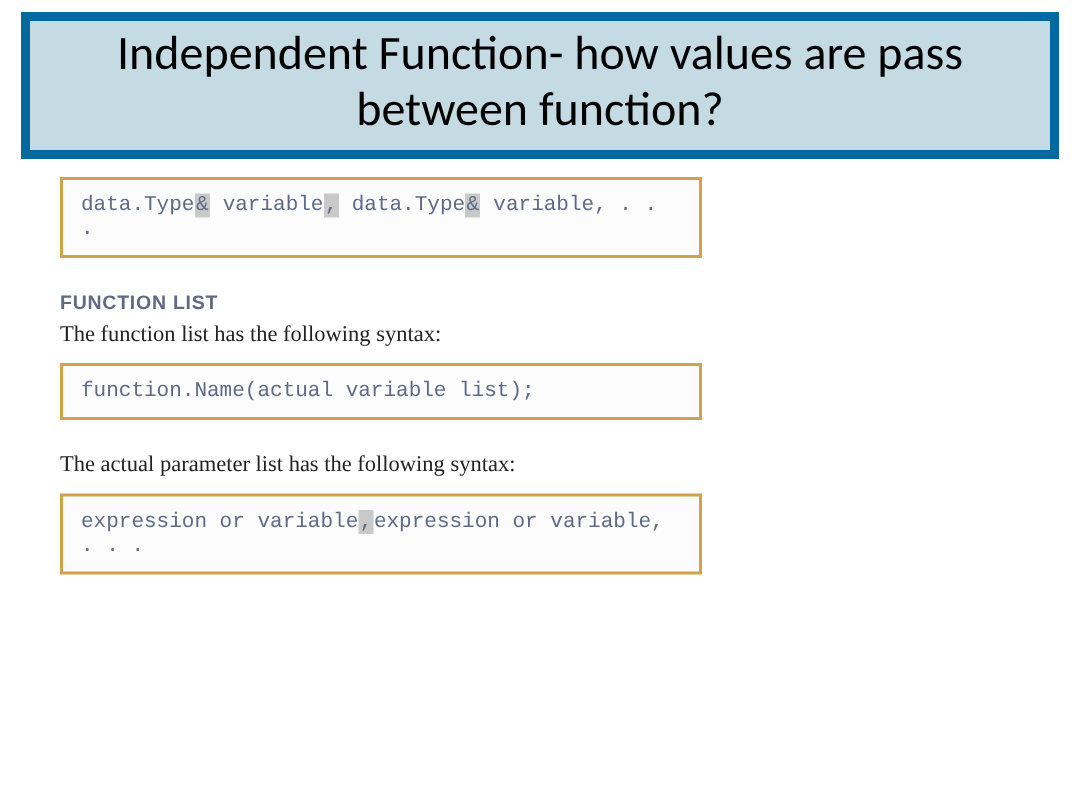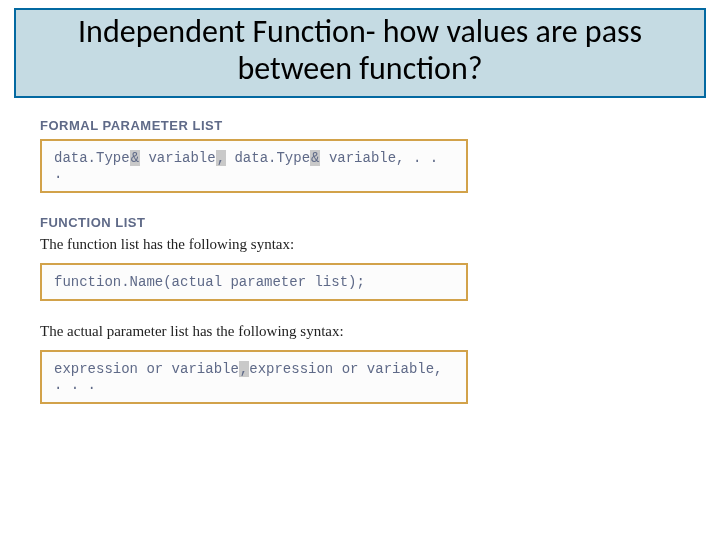--- a/index.html
+++ b/index.html
@@ -11,21 +11,21 @@
     overflow: hidden;
   }
   .slide {
     width: 720px;
     height: 540px;
     position: relative;
     background: #fff;
   }
   .title-box {
     margin: 8px 14px 0 14px;
-    border: 2px solid #0369a1;
+    border: 6px solid #0369a1;
     background: #c5dbe3;
     padding: 4px 8px 8px 8px;
     text-align: center;
     font-family: Calibri, Arial, sans-serif;
     font-size: 32px;
     line-height: 1.15;
     color: #000;
   }
   .content {
     padding: 12px 40px 0 40px;
@@ -62,24 +62,23 @@
 </style>
 </head>
 <body>
 
 <div class="slide">
 
   <div class="title-box">Independent Function- how values are pass between function?</div>
 
   <div class="content">
 
-    <div class="section-head">FORMAL PARAMETER LIST</div>
     <div class="code-box">data.Type<span class="hl">&amp;</span> variable<span class="hl">,</span> data.Type<span class="hl">&amp;</span> variable, . . .</div>
 
     <div class="section-head">FUNCTION LIST</div>
     <div class="section-desc">The function list has the following syntax:</div>
-    <div class="code-box">function.Name(actual parameter list);</div>
+    <div class="code-box">function.Name(actual variable list);</div>
 
     <div class="section-desc">The actual parameter list has the following syntax:</div>
     <div class="code-box">expression or variable<span class="hl">,</span>expression or variable, . . .</div>
 
   </div>
 </div>
 
 </body></html>

